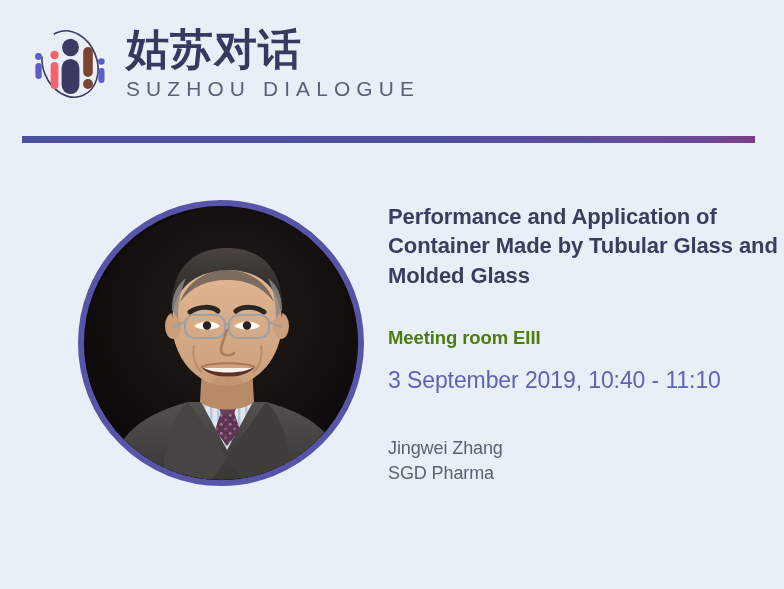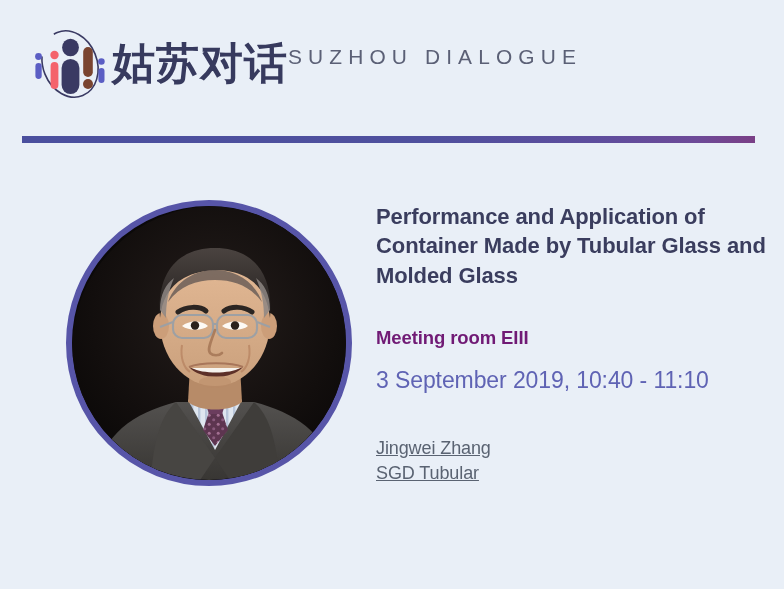--- a/index.html
+++ b/index.html
@@ -28,22 +28,23 @@
     top: 22px;
     display: flex;
     align-items: center;
   }
   #logo-mark {
     width: 84px;
     height: 84px;
     flex: 0 0 84px;
   }
   #logo-words {
+    margin-left: 14px;
     display: flex;
-    flex-direction: row;
+    flex-direction: column;
     justify-content: center;
   }
   #logo-cn {
     font-family: "DejaVu Sans", sans-serif;
     font-size: 43px;
     font-weight: 700;
     line-height: 1.05;
     color: #373a5e;
     letter-spacing: 1px;
     white-space: nowrap;
@@ -71,21 +72,21 @@
         #4a4f9e 0%,
         #4f509e 55%,
         #5d4d9d 78%,
         #6d4a98 92%,
         #7a3f86 100%);
   }
 
   
   #main {
     position: absolute;
-    left: 4px;
+    left: 16px;
     top: 150px;
     width: 660px;
     height: 439px;
   }
 
   
   #portrait-wrap {
     position: absolute;
     left: 62px;
     top: 50px;
@@ -122,42 +123,42 @@
     font-weight: 700;
     line-height: 1.33;
     color: #3a3d5e;
     letter-spacing: -0.1px;
     margin: 0;
   }
   #room {
     font-family: "Liberation Sans", sans-serif;
     font-size: 18.5px;
     font-weight: 700;
-    color: #701a75;
+    color: #4d7c0f;
     margin-top: 37px;
     letter-spacing: -0.1px;
   }
   #datetime {
     font-family: "Liberation Sans", sans-serif;
     font-size: 23px;
     font-weight: 400;
     color: #5f63b4;
     margin-top: 18px;
     letter-spacing: -0.1px;
   }
   #speaker {
     margin-top: 42px;
     font-family: "Liberation Sans", sans-serif;
     font-size: 18px;
     font-weight: 400;
     line-height: 1.43;
     color: #5a6372;
     letter-spacing: -0.1px;
   }
-  #speaker div { white-space: nowrap; text-decoration: underline; }
+  #speaker div { white-space: nowrap; }
 </style>
 </head>
 <body>
 
 <div id="header">
 
   <div id="logo-block">
 
     <span id="logo-mark">
       <svg viewBox="0 0 84 84" width="84" height="84" aria-hidden="true">
@@ -291,17 +292,17 @@
       </div>
     </div>
   </div>
 
   <div id="info">
     <div id="talk-title">Performance and Application of Container Made by Tubular Glass and Molded Glass</div>
     <div id="room">Meeting room EIII</div>
     <div id="datetime">3 September 2019, 10:40 - 11:10</div>
     <div id="speaker">
       <div>Jingwei Zhang</div>
-      <div>SGD Tubular</div>
+      <div>SGD Pharma</div>
     </div>
   </div>
 
 </div>
 
 </body></html>

